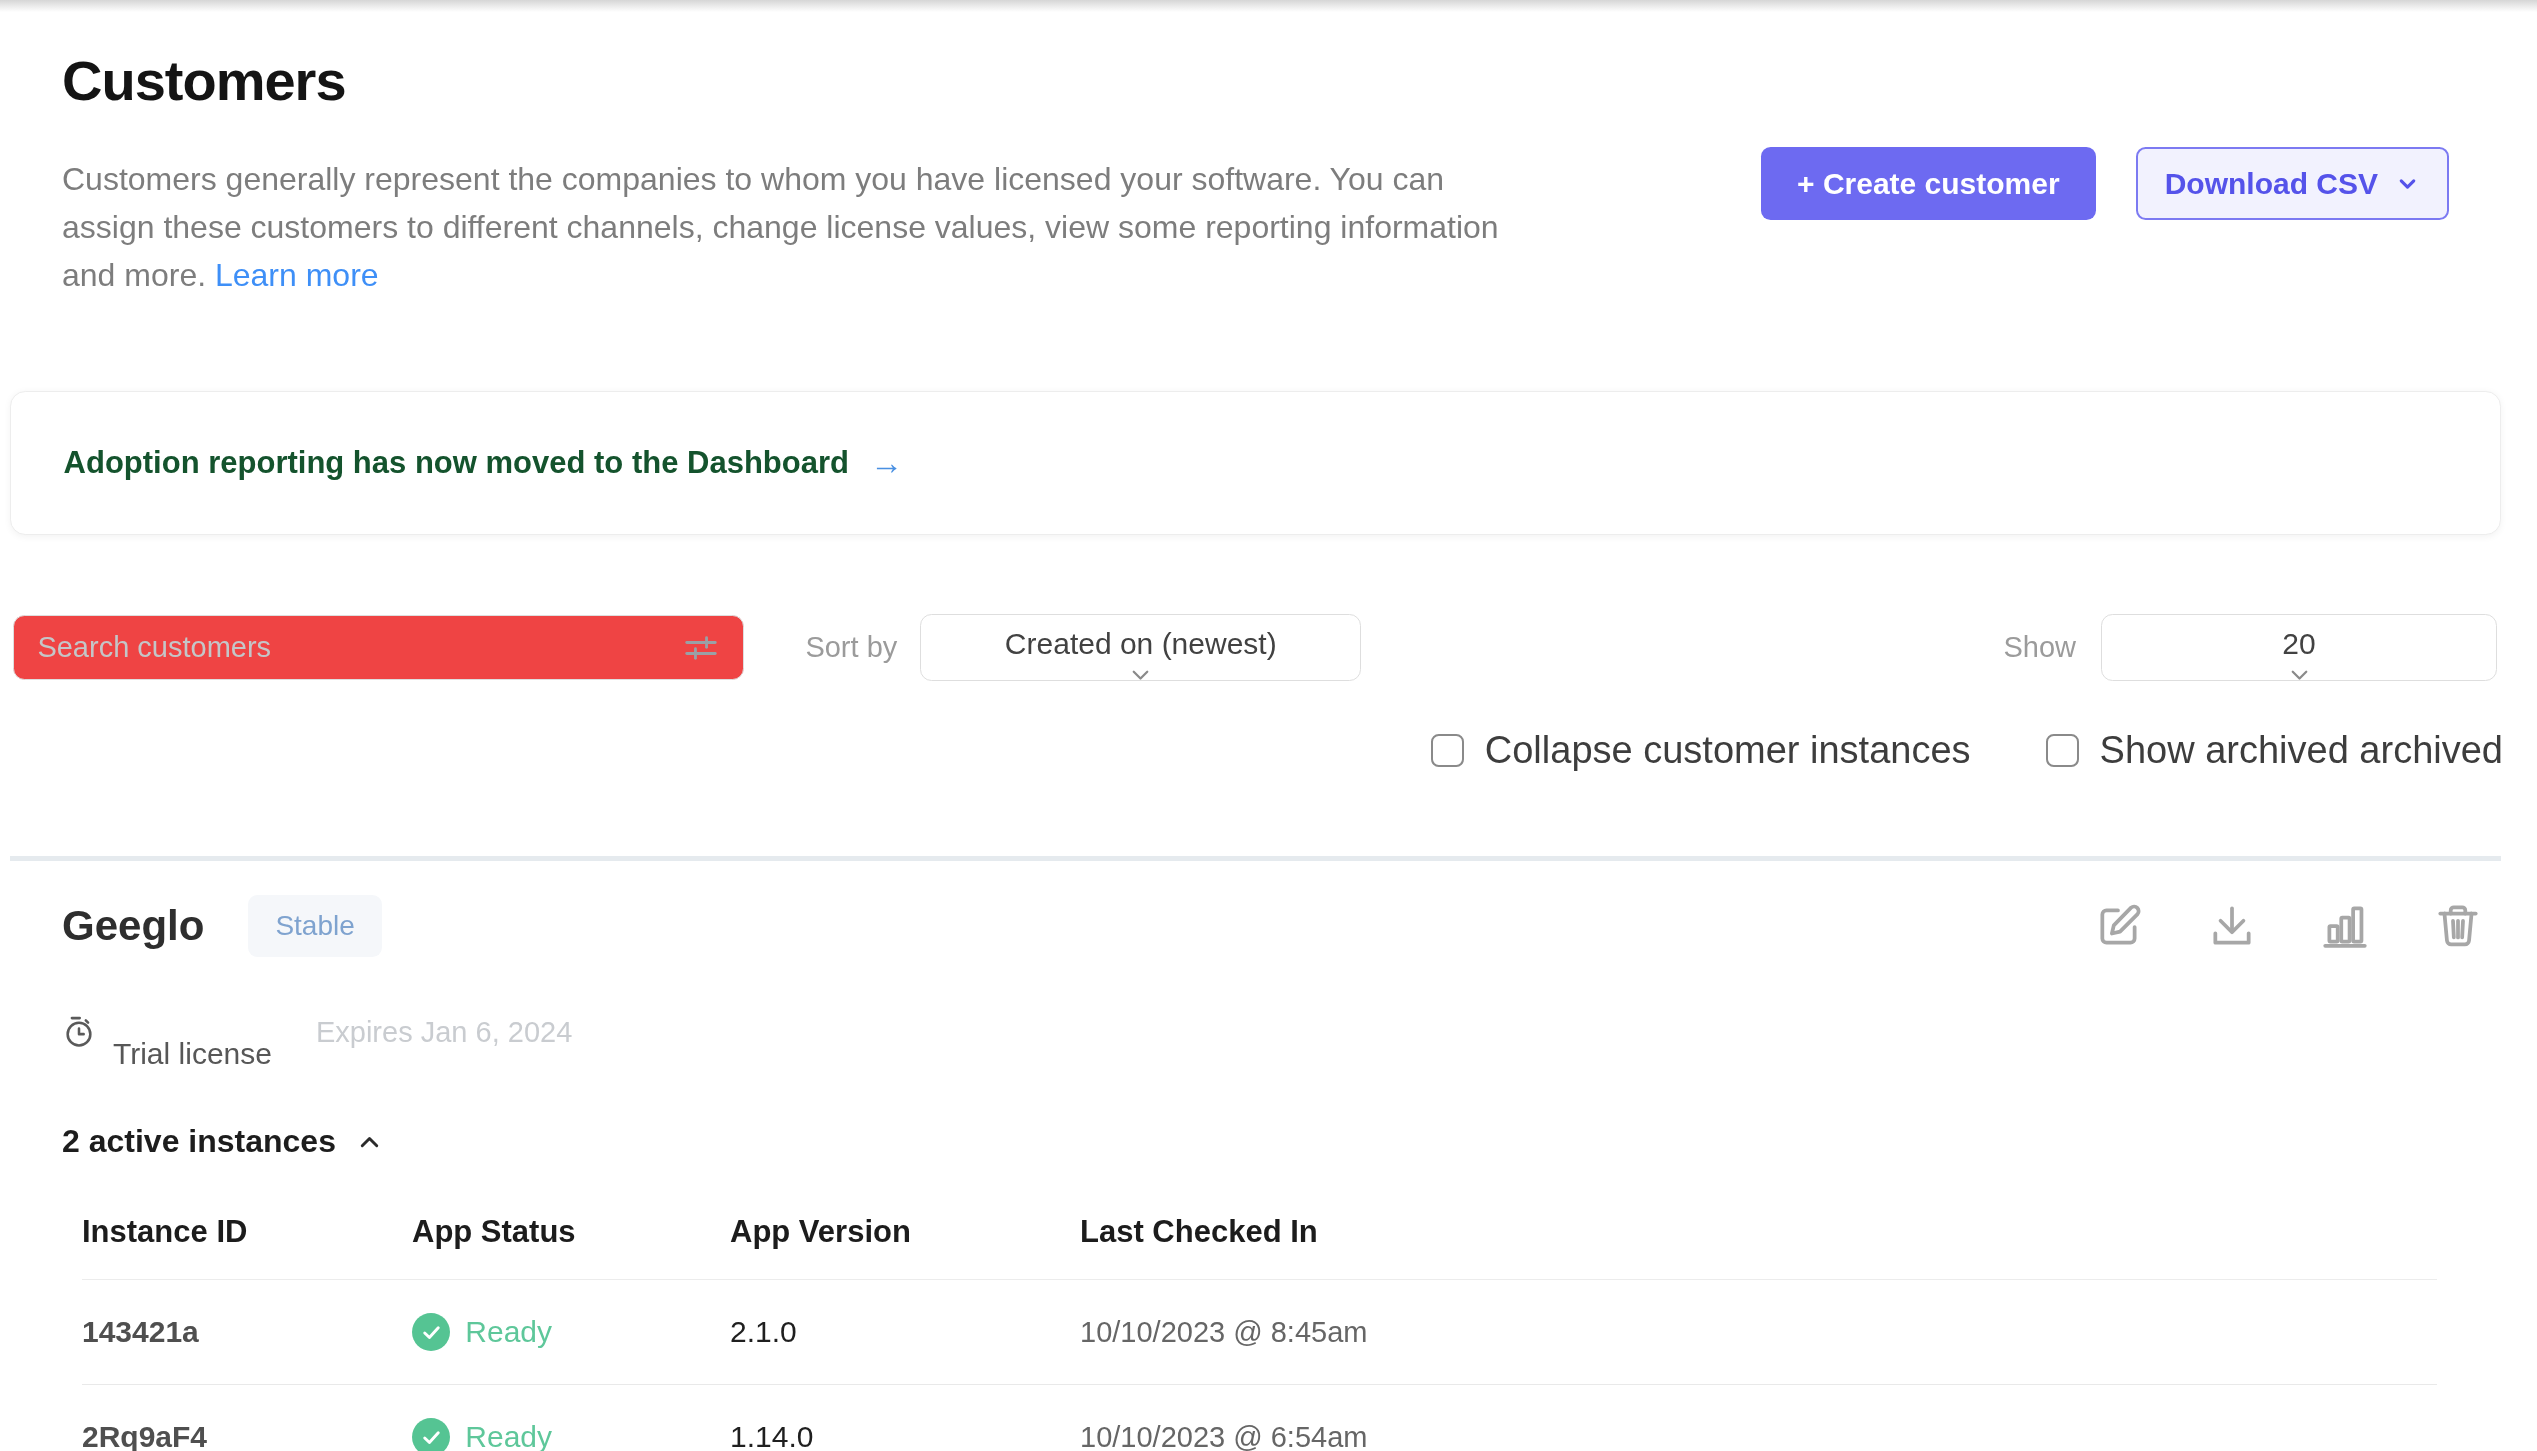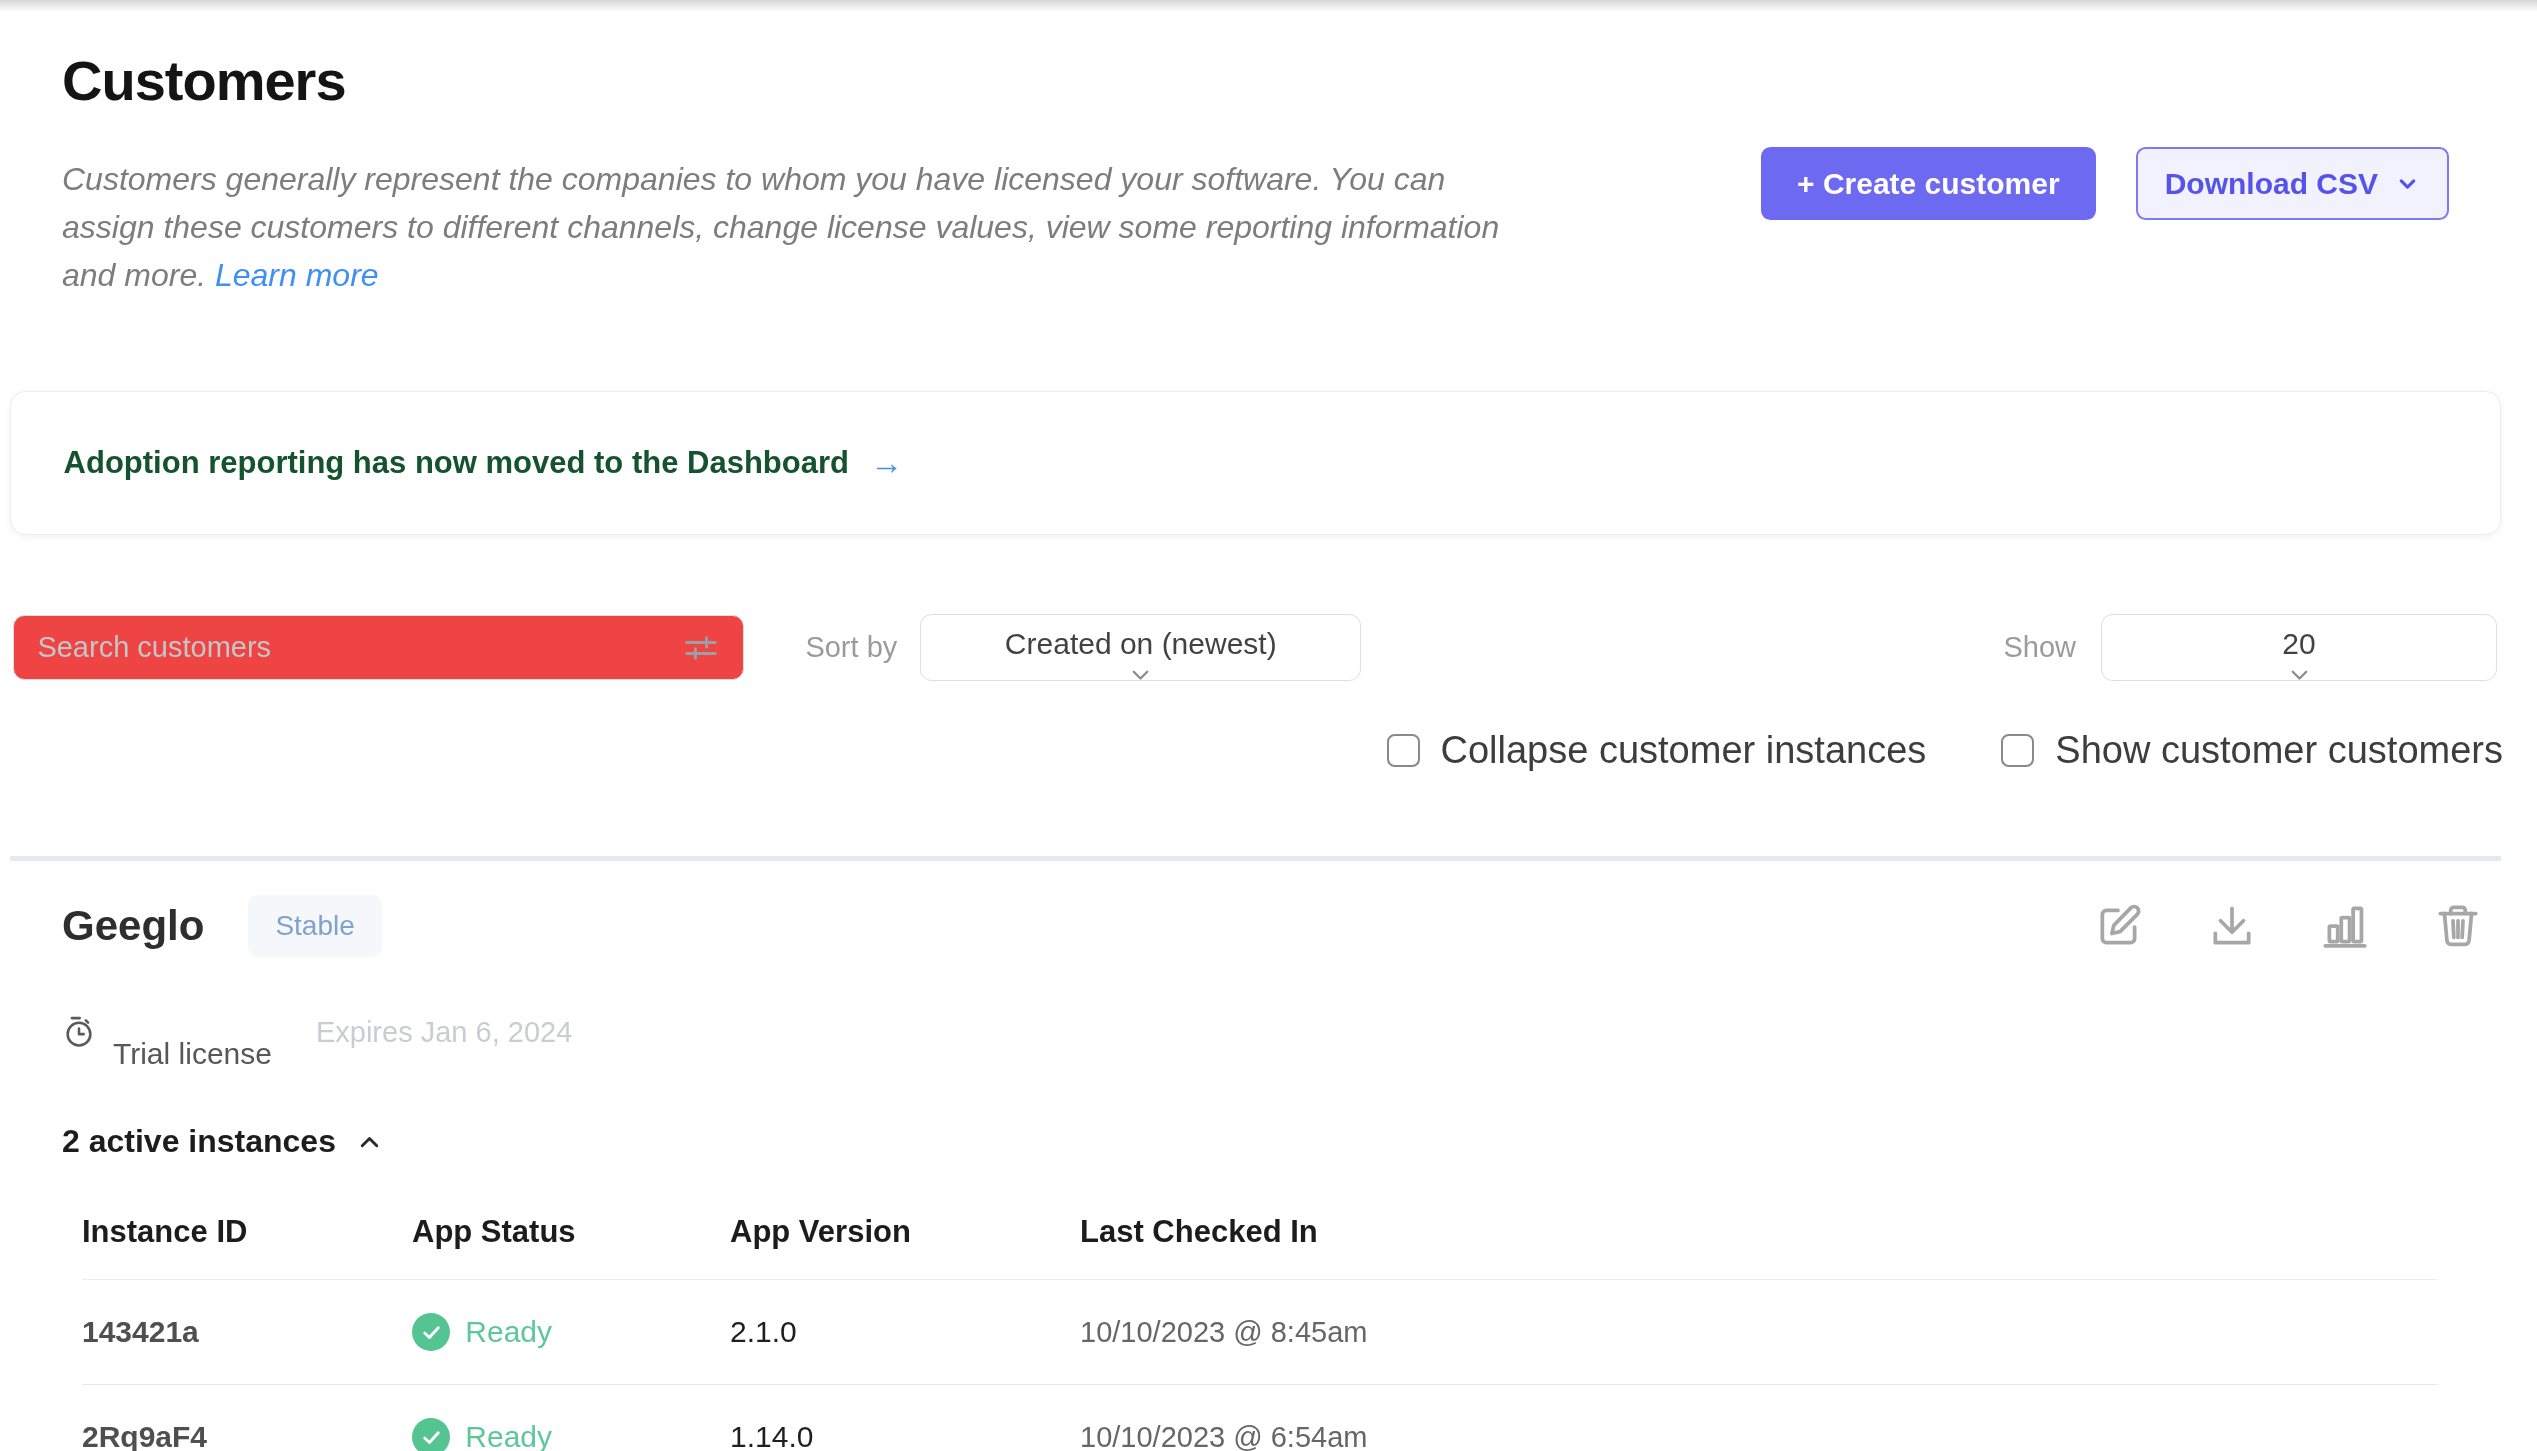--- a/index.html
+++ b/index.html
@@ -14,21 +14,21 @@
     background: linear-gradient(to bottom, #d6d6d6, rgba(255,255,255,0));
   }
 
   
   .page-header { padding: 48px 89px 0 62px; }
   .page-title {
     font-size: 56px; font-weight: bold; color: #141414; letter-spacing: -1px;
   }
   .header-row { display: flex; justify-content: space-between; align-items: flex-start; margin-top: 42px; }
   .description { font-size: 32px; line-height: 48px; color: #7d7d7d; }
-  .description .line { display: block; font-style: italic; }
+  .description .line { display: block; }
   .learn-more { color: #3e8ff7; text-decoration: none; cursor: pointer; }
   .header-actions { display: flex; gap: 40px; margin-top: -7.7px; }
   .btn { height: 73px; border-radius: 9.6px; font-size: 30px; display: inline-flex; align-items: center; cursor: pointer; font-family: inherit; }
   .btn-create { background: #6d6af1; border: none; color: #fff; font-weight: bold; padding: 0 36px; }
   .btn-download { background: #f2f2fe; border: 2.9px solid #7c7af2; color: #5553ea; font-weight: bold; padding: 0 27px; gap: 17px; }
   .btn-download svg { stroke: #5553ea; }
 
   
   .banner {
     margin: 92px 0 0 9.6px; width: 2491px; height: 144px;
@@ -180,21 +180,21 @@
   </div>
 </div>
 
 <div class="checkbox-row">
   <label class="checkbox-group">
     <span class="checkbox"></span>
     <span class="checkbox-label">Collapse customer instances</span>
   </label>
   <label class="checkbox-group">
     <span class="checkbox"></span>
-    <span class="checkbox-label">Show customer customers</span>
+    <span class="checkbox-label">Show archived archived</span>
   </label>
 </div>
 
 <hr class="section-divider">
 
 <section class="customer-card">
   <div class="card-top">
     <div class="card-title-group">
       <h2 class="customer-name">Geeglo</h2>
       <span class="channel-badge">Stable</span>

